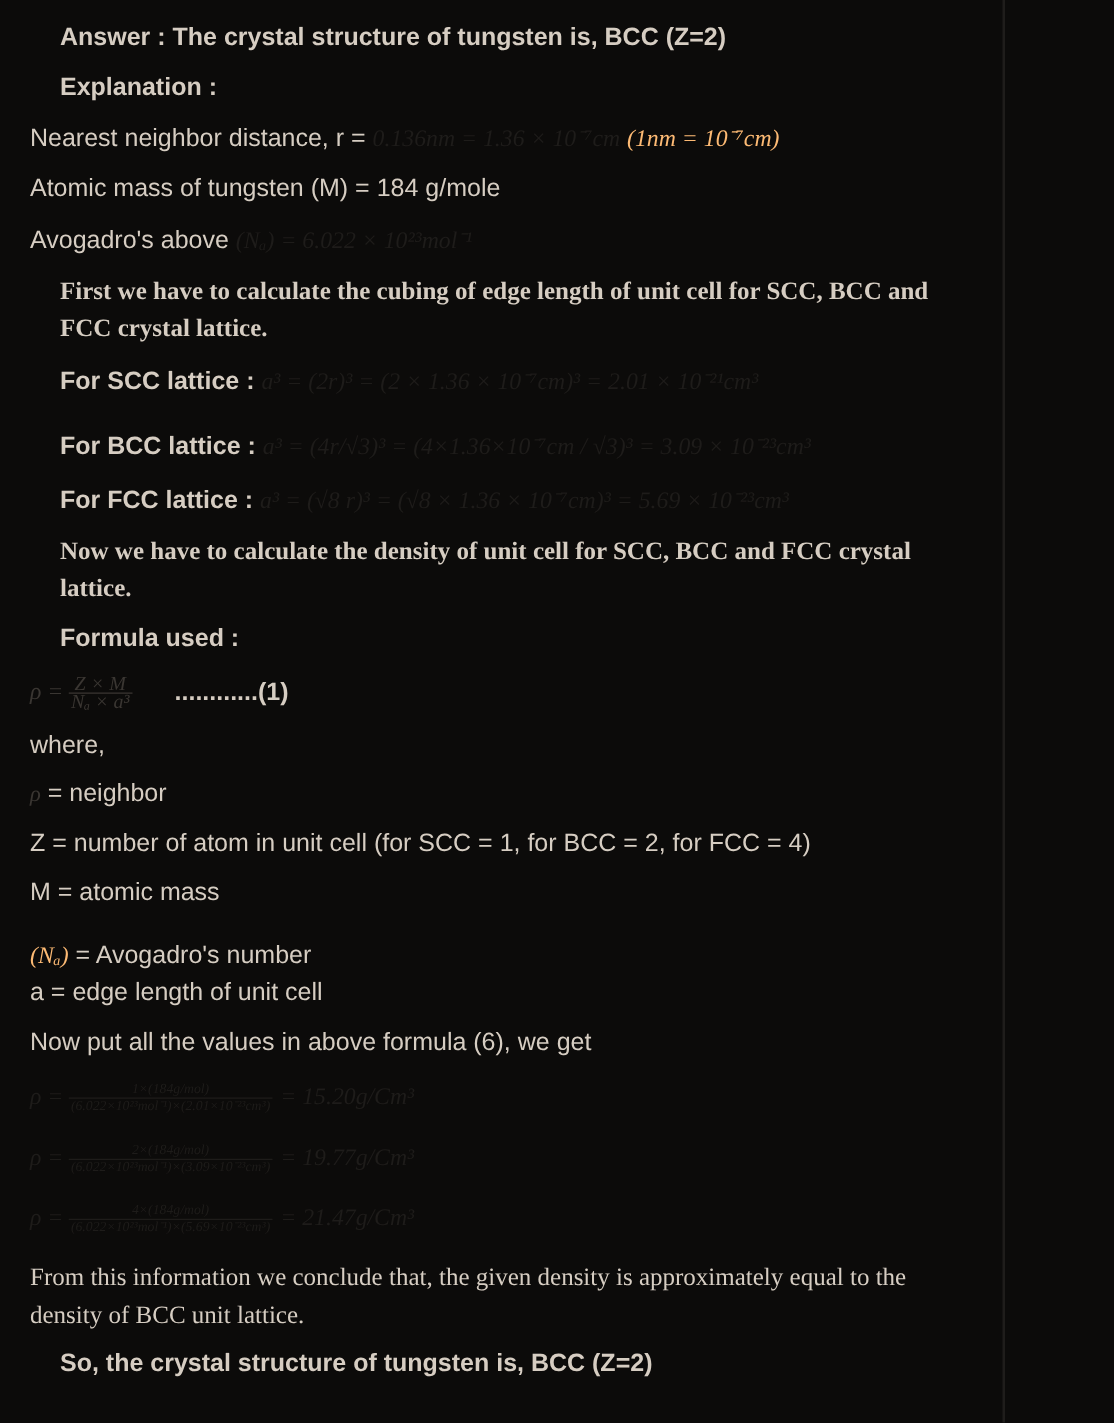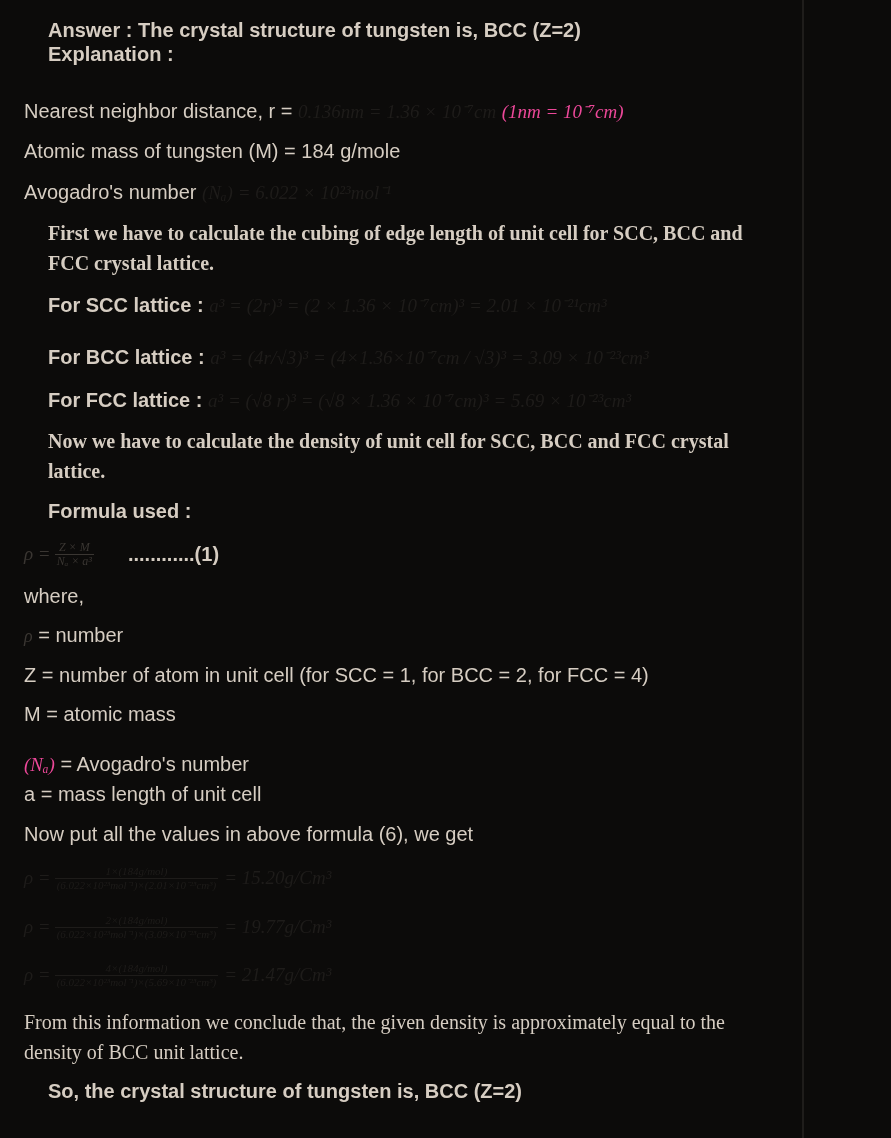--- a/index.html
+++ b/index.html
@@ -8,51 +8,51 @@
     background: #0c0b0a;
     font-family: "Liberation Sans", sans-serif;
     color: #d6cdc2;
     position: relative;
   }
   .content { position: absolute; left: 24px; top: 0; width: 760px; }
   .divider { position: absolute; left: 802px; top: 0; width: 2px; height: 1138px; background: #1f1d1b; }
   .line { position: absolute; left: 0; font-size: 20px; line-height: 30px; white-space: nowrap; }
   .bold { font-weight: bold; margin-left: 24px; }
   .math { font-family: "Liberation Serif", serif; font-style: italic; color: #1e1c1a; font-size: 19px; }
-  .math.visible { color: #ec4899; }
+  .math.visible { color: #fdba74; }
   .math.mid { color: #3a3632; }
-  .frac { display: inline-block; vertical-align: middle; text-align: center; font-family: "Liberation Serif", serif; font-style: italic; line-height: 13px; font-size: 12px; }
+  .frac { display: inline-block; vertical-align: middle; text-align: center; font-family: "Liberation Serif", serif; font-style: italic; line-height: 13px; font-size: 16px; }
   .frac .num { display: block; padding: 0 2px; border-bottom: 1px solid currentColor; }
   .frac .den { display: block; padding: 0 2px; }
   .dens-row { position: absolute; left: 0; height: 40px; display: flex; align-items: center; white-space: nowrap; }
   .dens-row .rho { font-family: "Liberation Serif", serif; font-style: italic; font-size: 19px; color: #1e1c1a; margin-right: 4px; }
   .dens-row .frac { color: #1e1c1a; font-size: 11px; }
   .dens-row .res { font-family: "Liberation Serif", serif; font-style: italic; font-size: 19px; color: #1e1c1a; margin-left: 6px; }
   .wrap { white-space: normal; width: 740px; font-family: Liberation Serif, serif; }
 </style>
 </head>
 <body>
 
 <div class="divider"></div>
 
 <div class="content">
 
   <div class="line bold" style="top:15px">Answer : The crystal structure of tungsten is, BCC (Z=2)</div>
-  <div class="line bold" style="top:39px">Explanation :</div>
+  <div class="line bold" style="top:55px">Explanation :</div>
 
   <div class="line" style="top:96px">
     <span>Nearest neighbor distance, r =</span>
     <span class="math">0.136nm = 1.36 × 10⁻⁷cm</span>
     <span class="math visible">(1nm = 10⁻⁷cm)</span>
   </div>
 
   <div class="line" style="top:136px">Atomic mass of tungsten (M) = 184 g/mole</div>
 
   <div class="line" style="top:177px">
-    <span>Avogadro's number</span>
+    <span>Avogadro's above</span>
     <span class="math">(Nₐ) = 6.022 × 10²³mol⁻¹</span>
   </div>
 
   <div class="line bold wrap" style="top:218px">First we have to calculate the cubing of edge length of unit cell for SCC, BCC and FCC crystal lattice.</div>
 
   <div class="line" style="top:290px">
     <span class="bold">For SCC lattice :</span>
     <span class="math">a³ = (2r)³ = (2 × 1.36 × 10⁻⁷cm)³ = 2.01 × 10⁻²¹cm³</span>
   </div>
   <div class="line" style="top:342px">
@@ -73,28 +73,28 @@
     <span class="frac" style="color:#3a3632; margin-left:4px;">
       <span class="num">Z × M</span>
       <span class="den">Nₐ × a³</span>
     </span>
     <span class="bold" style="margin-left:34px;">............(1)</span>
   </div>
 
   <div class="line" style="top:581px">where,</div>
 
   <div class="line" style="top:620px">
-    <span class="math mid" style="font-size:18px;">ρ</span><span> = number</span>
+    <span class="math mid" style="font-size:18px;">ρ</span><span> = neighbor</span>
   </div>
   <div class="line" style="top:660px">Z = number of atom in unit cell  (for SCC = 1, for BCC = 2, for FCC = 4)</div>
   <div class="line" style="top:699px">M = atomic mass</div>
   <div class="line" style="top:749px">
     <span class="math visible">(Nₐ)</span><span> = Avogadro's number</span>
   </div>
-  <div class="line" style="top:779px">a = mass length of unit cell</div>
+  <div class="line" style="top:779px">a = edge length of unit cell</div>
 
   <div class="line" style="top:819px">Now put all the values in above formula (6), we get</div>
 
   <div class="dens-row" style="top:858px">
     <span class="rho">ρ =</span>
     <span class="frac">
       <span class="num">1×(184g/mol)</span>
       <span class="den">(6.022×10²³mol⁻¹)×(2.01×10⁻²³cm³)</span>
     </span>
     <span class="res">= 15.20g/Cm³</span>

